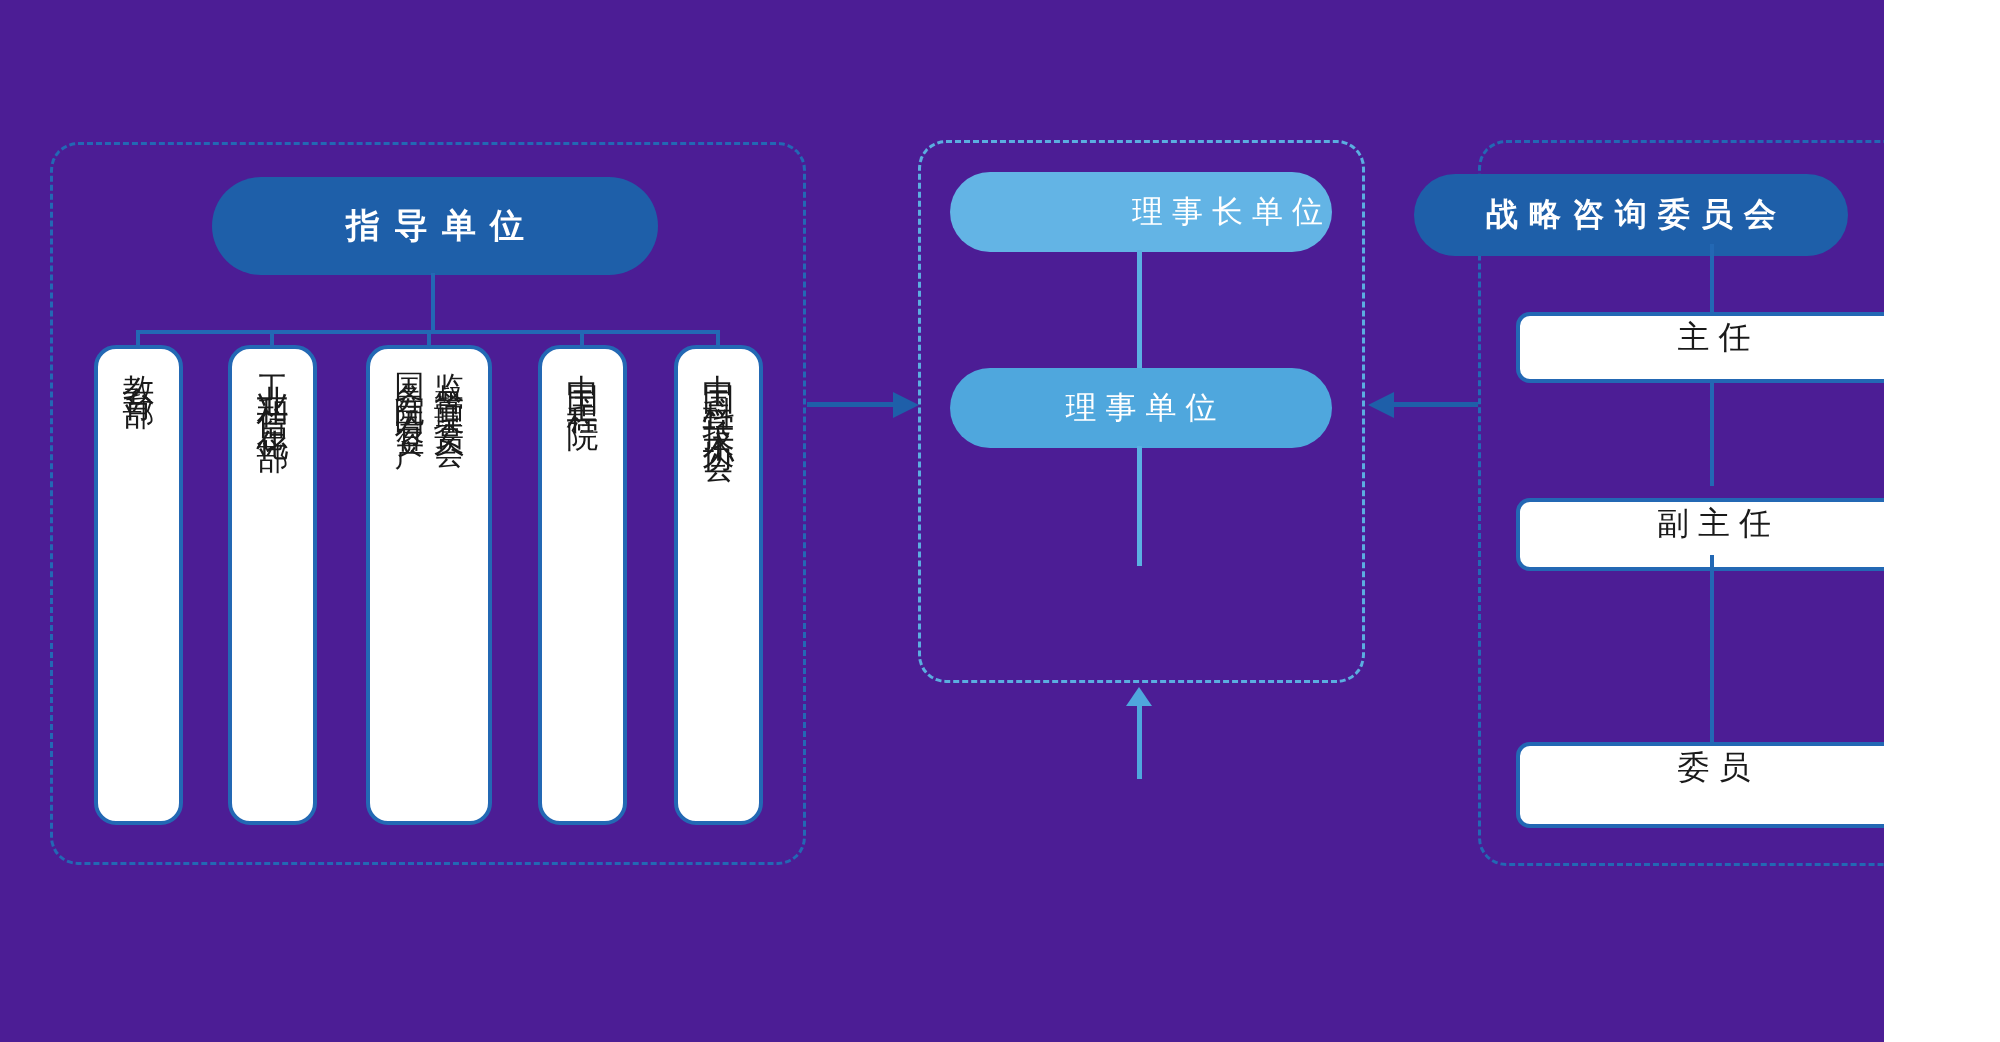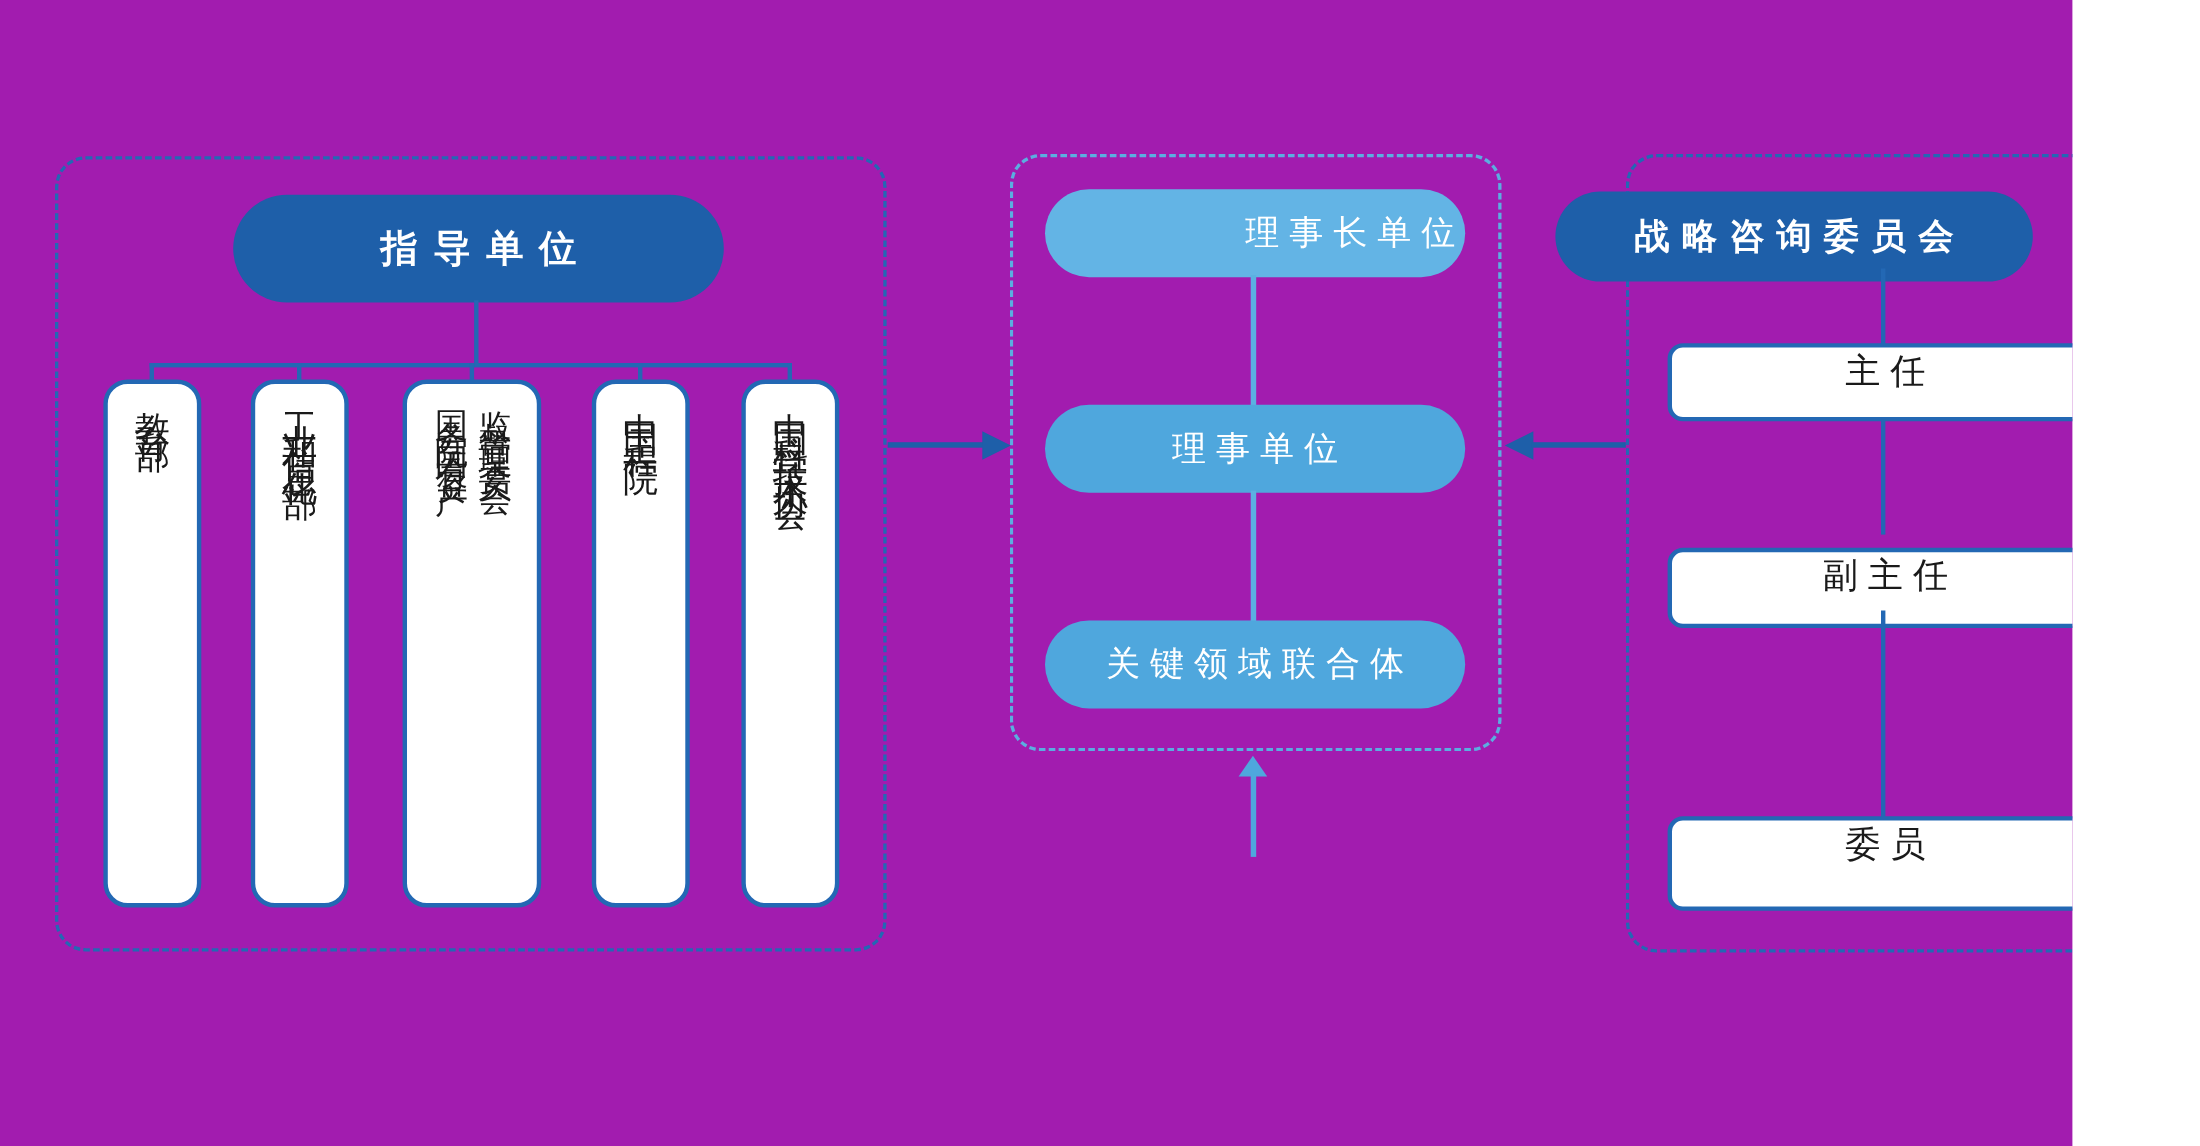--- a/index.html
+++ b/index.html
@@ -10,21 +10,21 @@
     --dashed-mid-blue: #5BAEE0;
     --connector-light: #5BB0E2;
     --text-dark: #1a1a1a;
   }
   * { box-sizing: border-box; margin: 0; padding: 0; }
   body { background: #ffffff; font-family: "Liberation Sans", sans-serif; }
   .stage {
     position: relative;
     width: 1884px;
     height: 1042px;
-    background: #a21caf;
+    background: #4c1d95;
     overflow: hidden;
     text-decoration: underline;
   }
   .dashed-box {
     position: absolute;
     border: 3px dashed var(--border-blue);
     border-radius: 28px;
     background: transparent;
   }
   .dashed-box.mid { border-color: var(--dashed-mid-blue); }
@@ -156,23 +156,20 @@
   </div>
 
   <div class="line light" style="left:1137px; top:250px; width:5px; height:120px;"></div>
 
   <div class="pill medium mid-pill" style="left:950px; top:368px; width:382px; height:80px;">
     <span>理事单位</span>
   </div>
 
   <div class="line light" style="left:1137px; top:446px; width:5px; height:120px;"></div>
 
-  <div class="pill medium mid-pill" style="left:950px; top:564px; width:382px; height:80px;">
-    <span>关键领域联合体</span>
-  </div>
 
   <div class="arrow-head up" style="left:1126px; top:687px;"></div>
   <div class="line" style="left:1137px; top:704px; width:5px; height:75px; background:var(--medium-blue);"></div>
 
 
   <div class="line" style="left:807px; top:402px; width:88px; height:5px; background:var(--dark-blue);"></div>
   <div class="arrow-head right" style="left:893px; top:392px;"></div>
 
   <div class="arrow-head left" style="left:1368px; top:392px;"></div>
   <div class="line" style="left:1392px; top:402px; width:86px; height:5px; background:var(--dark-blue);"></div>

